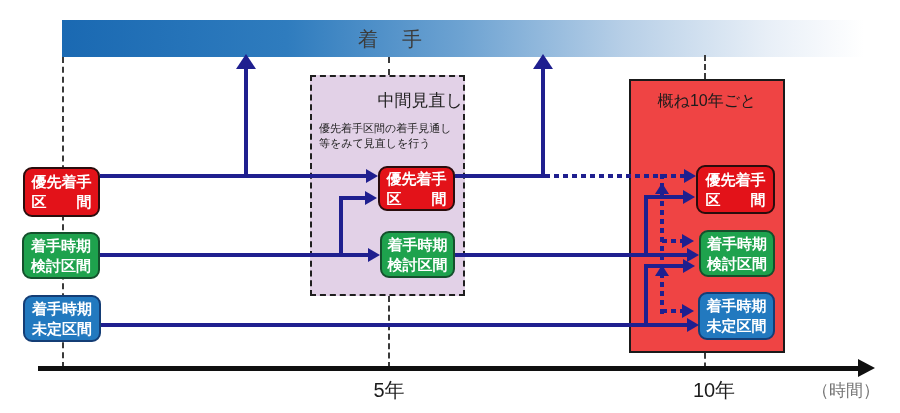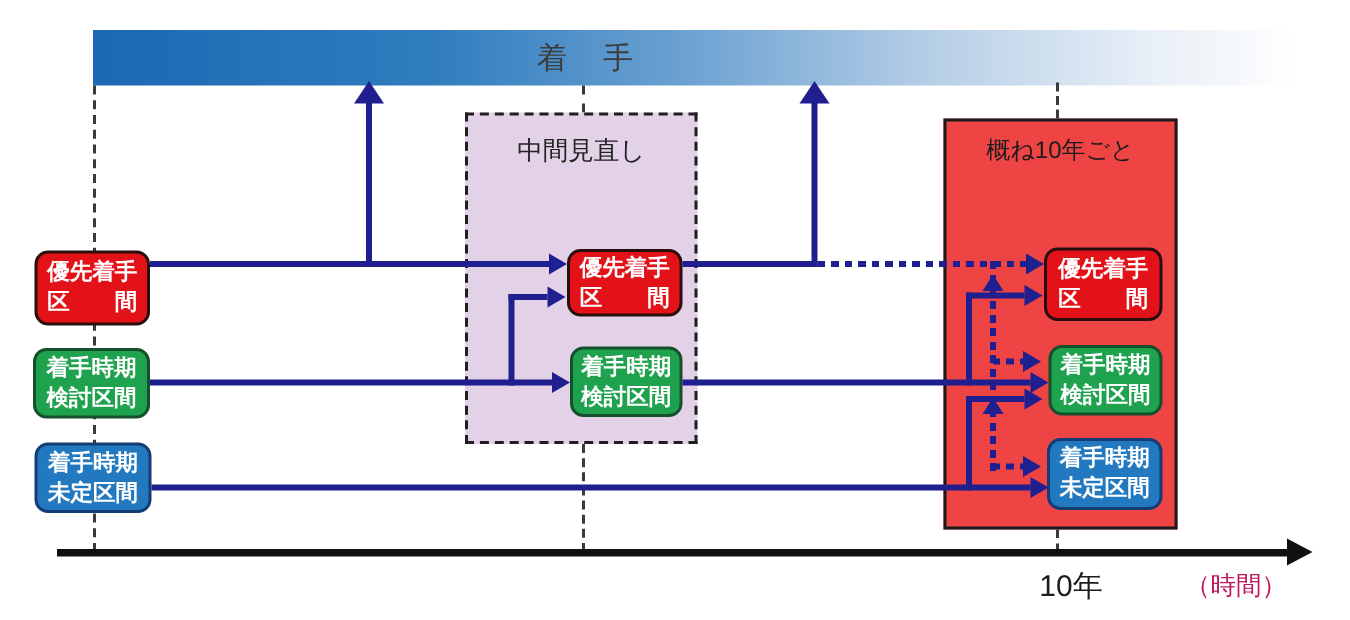--- a/index.html
+++ b/index.html
@@ -16,21 +16,21 @@
     position:absolute;left:296px;top:50%;transform:translateY(-50%);
     font-size:20px;color:#3c3c3c;letter-spacing:2px;white-space:nowrap;font-family:Liberation Serif, serif;
   }
   
   .dash-v{position:absolute;width:0;border-left:2px dashed #3a3a3a;}
   
   .interim-box{
     position:absolute;left:310px;top:75px;width:155px;height:221px;
     background:#e2d1e7;border:2px dashed #1f1f1f;box-sizing:border-box;
   }
-  .interim-title{margin-top:12px;text-align:center;font-size:17px;color:#222;}
+  .interim-title{margin-top:12px;text-align:right;font-size:17px;color:#222;}
   .interim-note{margin-top:9px;padding:0 4px 0 7px;font-size:11px;line-height:15px;color:#222;}
   .decade-box{
     position:absolute;left:629px;top:79px;width:156px;height:274px;
     background:#ef4444;border:2px solid #1a1a1a;box-sizing:border-box;
   }
   .decade-title{margin-top:8px;text-align:center;font-size:16px;line-height:23px;color:#1c1c1c;}
   
   .sbox{
     position:absolute;border:2px solid #241111;border-radius:9px;box-sizing:border-box;
     color:#fff;font-size:15px;font-weight:600;line-height:20px;text-align:center;
@@ -44,39 +44,43 @@
   .vline{position:absolute;width:4px;background:#1f1f8f;}
   .dot-h{position:absolute;height:4px;background:repeating-linear-gradient(to right,#1f1f8f 0 5px,transparent 5px 9px);}
   .dot-v{position:absolute;width:4px;background:repeating-linear-gradient(to bottom,#1f1f8f 0 5px,transparent 5px 9px);}
   .arr-r{position:absolute;width:0;height:0;border-top:7px solid transparent;border-bottom:7px solid transparent;border-left:12px solid #1f1f8f;}
   .arr-up{position:absolute;width:0;height:0;border-left:10px solid transparent;border-right:10px solid transparent;border-bottom:15px solid #1f1f8f;}
   .arr-up-sm{position:absolute;width:0;height:0;border-left:7px solid transparent;border-right:7px solid transparent;border-bottom:11px solid #1f1f8f;}
   
   .axis{position:absolute;left:38px;top:366px;width:822px;height:5px;background:#101010;}
   .axis-head{position:absolute;left:858px;top:359px;width:0;height:0;border-top:9px solid transparent;border-bottom:9px solid transparent;border-left:17px solid #101010;}
   .tick-label{position:absolute;top:377px;font-size:20px;color:#1c1c1c;text-align:center;}
-  .unit-label{position:absolute;top:379px;font-size:17px;color:#be185d;text-align:left;}
+  .unit-label{position:absolute;top:379px;font-size:17px;color:#737373;text-align:right;}
 </style>
 </head>
 <body>
 
 <div class="canvas">
 
   <div class="topbar">
     <span class="topbar-label">着　手</span>
   </div>
 
   <div class="dash-v" style="left:62px;top:57px;height:311px;"></div>
   <div class="dash-v" style="left:388px;top:57px;height:18px;"></div>
   <div class="dash-v" style="left:388px;top:296px;height:72px;"></div>
   <div class="dash-v" style="left:704px;top:55px;height:24px;"></div>
   <div class="dash-v" style="left:704px;top:353px;height:15px;"></div>
 
   <div class="interim-box">
     <div class="interim-title">中間見直し</div>
+    <div class="interim-note">
+      <div>優先着手区間の着手見通し</div>
+      <div>等をみて見直しを行う</div>
+    </div>
   </div>
 
   <div class="decade-box">
     <div class="decade-title">
       <div>概ね10年ごと</div>
     </div>
   </div>
 
   <div class="sbox sec-priority" style="left:23px;top:167px;width:77px;height:50px;">
     <div>優先着手</div>
@@ -147,16 +151,17 @@
   <div class="dot-v" style="left:660px;top:174px;height:141px;"></div>
   <div class="arr-up-sm" style="left:655px;top:183px;"></div>
   <div class="arr-up-sm" style="left:655px;top:265px;"></div>
   <div class="dot-h" style="left:662px;top:239px;width:20px;"></div>
   <div class="arr-r" style="left:682px;top:234px;"></div>
   <div class="dot-h" style="left:662px;top:309px;width:20px;"></div>
   <div class="arr-r" style="left:682px;top:304px;"></div>
 
   <div class="axis"></div>
   <div class="axis-head"></div>
+  <div class="tick-label" style="left:358px;width:62px;">5年</div>
   <div class="tick-label" style="left:678px;width:72px;">10年</div>
   <div class="unit-label" style="left:790px;width:90px;">（時間）</div>
 
 </div>
 
 </body></html>

